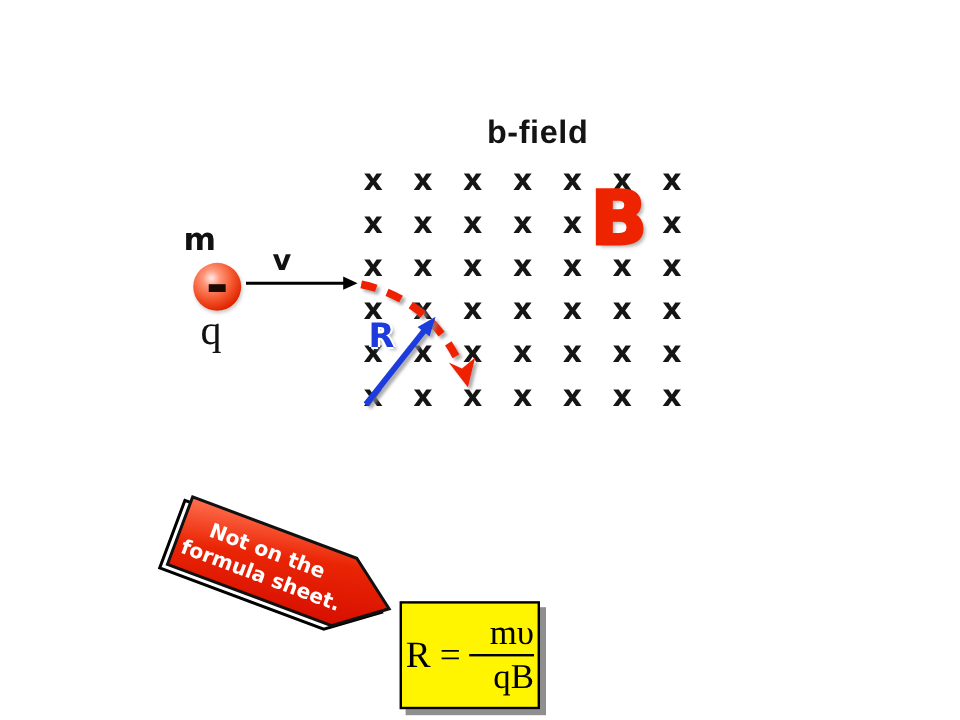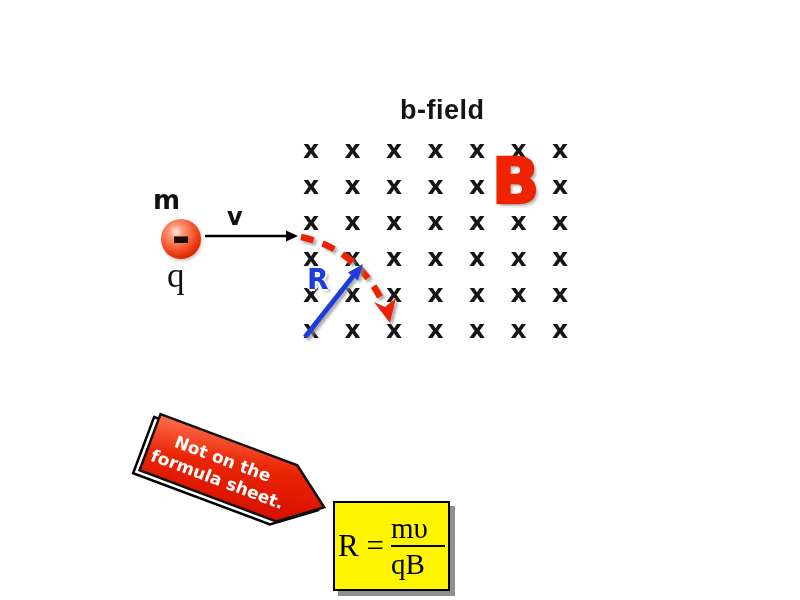--- a/index.html
+++ b/index.html
@@ -3,21 +3,21 @@
 <meta charset="utf-8">
 <style>
   :root{
     --red:#ee2400; --blue:#1e3cdc; --yellow:#fff500; --ink:#151515;
   }
   html,body{margin:0;padding:0;background:#fff;}
   .stage{position:relative;width:800px;height:600px;background:#ffffff;overflow:hidden;
          font-family:"DejaVu Sans",sans-serif;}
   .abs{position:absolute;}
 
-  .bfield-title{left:400px;top:95px;width:96px;
+  .bfield-title{left:400px;top:95px;width:96px;text-align:center;
     font:700 27px "Liberation Sans",sans-serif;color:#141414;letter-spacing:.5px;}
 
   .xmark{position:absolute;transform:translate(-50%,-52%);
     font:700 25px "DejaVu Sans",sans-serif;color:var(--ink);line-height:1;}
 
   .big-b{left:492px;top:151px;font:800 62px "DejaVu Sans",sans-serif;color:var(--red);
     -webkit-text-stroke:2.5px var(--red);line-height:1;
     text-shadow:3px 3px 3px rgba(120,120,120,.55);}
 
   .mass-label{left:153px;top:185px;font:700 26px "DejaVu Sans",sans-serif;color:#111;}
@@ -36,21 +36,21 @@
   .anno{left:0;top:0;pointer-events:none;}
 
   .banner{left:150px;top:408px;transform:rotate(20.5deg);transform-origin:0 0;}
   .banner text{font:700 17px "DejaVu Sans",sans-serif;fill:#ffffff;}
 
   .formula-box{left:333px;top:501px;width:113px;height:86px;background:var(--yellow);
     border:2.5px solid #000;box-shadow:5px 5px 0 #8f8f8f;
     display:flex;align-items:center;justify-content:center;gap:7px;
     font-family:"Liberation Serif",serif;color:#000;}
   .formula-lhs{font-size:31px;}
-  .frac{display:flex;flex-direction:column;align-items:flex-start;}
+  .frac{display:flex;flex-direction:column;align-items:flex-end;}
   .frac .num,.frac .den{font-size:29px;line-height:1.05;}
   .frac .bar{width:54px;border-top:2.5px solid #000;margin:2px 0;}
 </style>
 </head>
 <body>
 
 <div class="stage">
 
   <div class="abs bfield-title">b-field</div>
 

